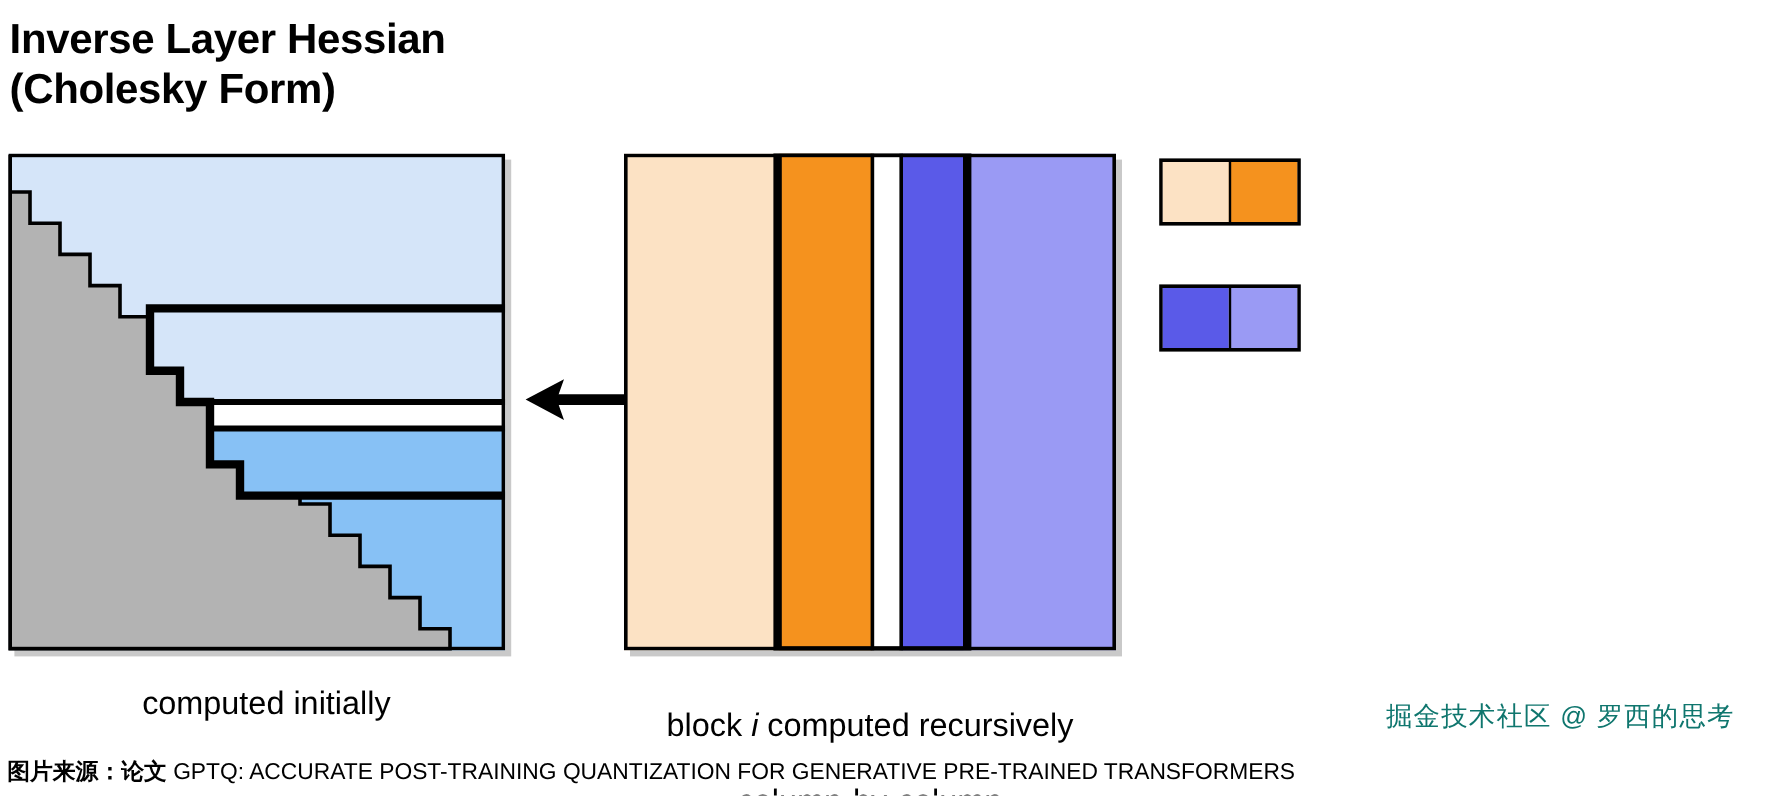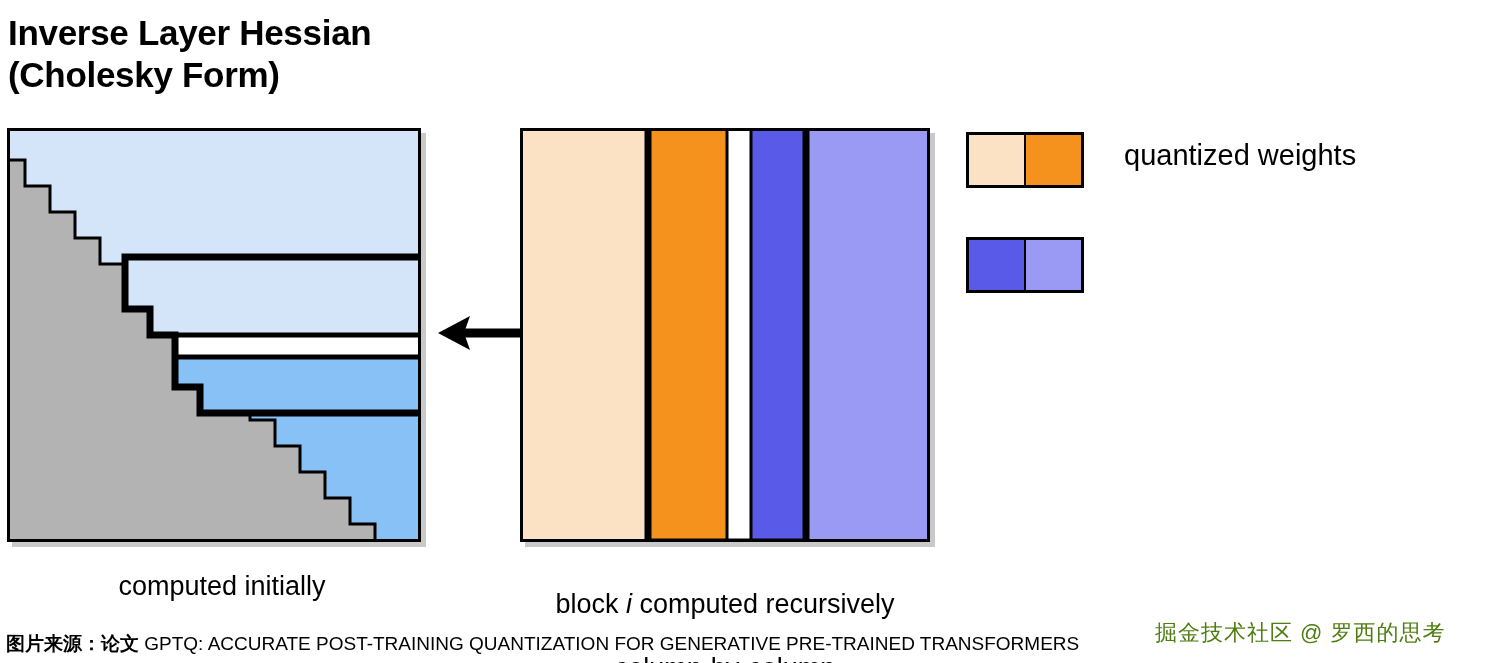--- a/index.html
+++ b/index.html
@@ -140,24 +140,24 @@
     line-height: 24px;
     white-space: nowrap;
     text-align: right;
   }
   #source-line .src-prefix { font-weight: bold; }
 
   
   #watermark {
     position: absolute;
     left: 1155px;
-    top: 620px;
+    top: 584px;
     font-size: 22px;
     line-height: 26px;
-    color: #4d7c0f;
+    color: #0f766e;
     white-space: nowrap;
     letter-spacing: 1px;
   }
 </style>
 </head>
 <body>
 
 <div class="stage">
 
   <div class="title" id="title-hessian">Inverse Layer Hessian
@@ -249,21 +249,20 @@
     <span>column-by-column</span>
   </div>
 
   <div id="legend">
 
     <div class="legend-row" id="legend-row-quantized">
       <div class="swatch">
         <div class="half" style="background:#fce2c4"></div>
         <div class="half" style="background:#f5921e"></div>
       </div>
-      <div class="legend-label" id="legend-label-quantized">quantized weights</div>
     </div>
 
     <div class="legend-row" id="legend-row-unquantized">
       <div class="swatch">
         <div class="half" style="background:#5a5ae8"></div>
         <div class="half" style="background:#9a9af4"></div>
       </div>
     </div>
 
   </div>

